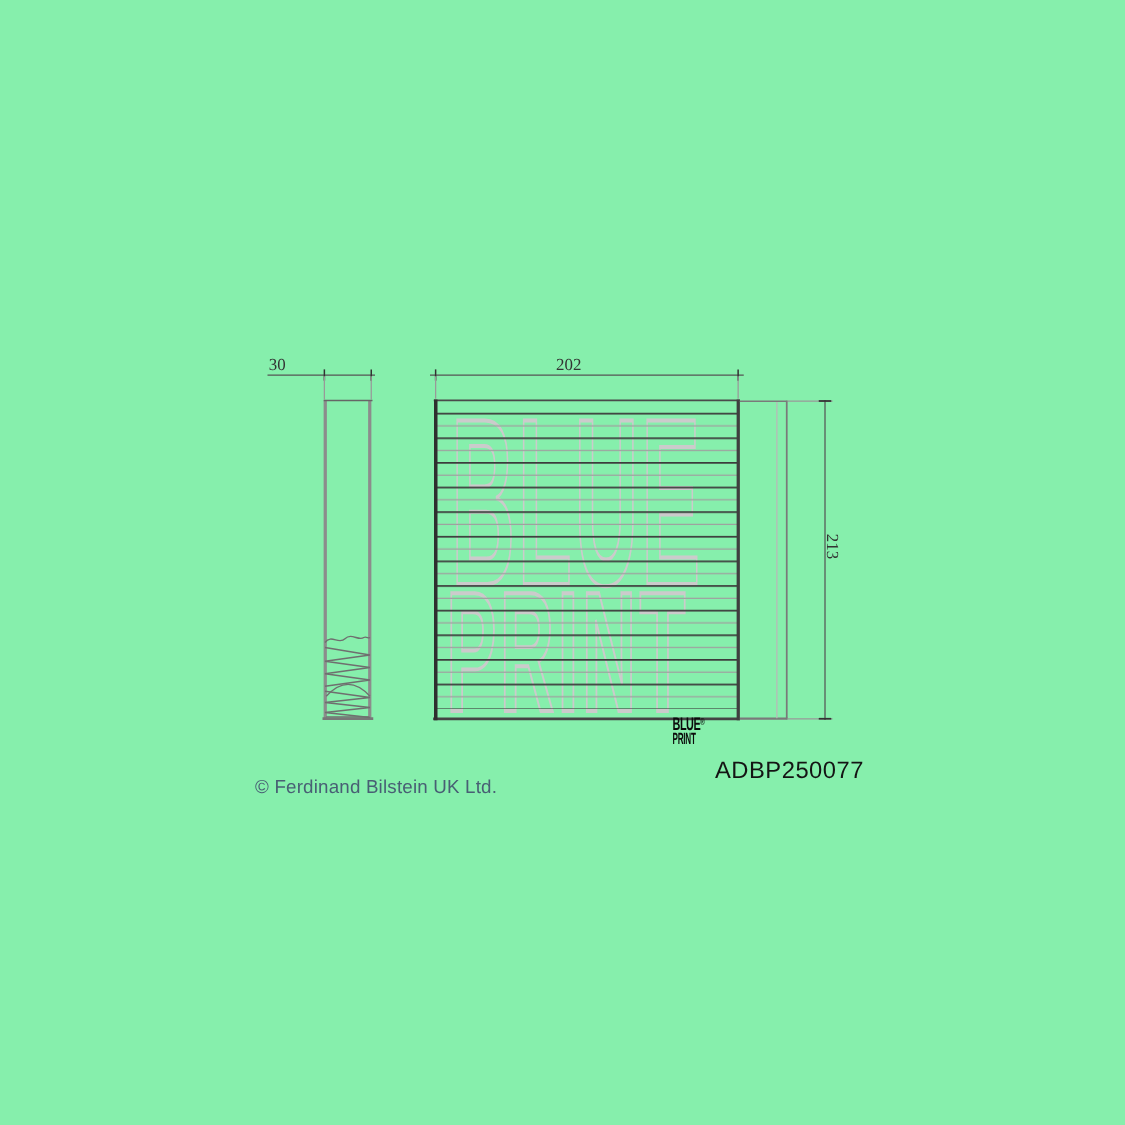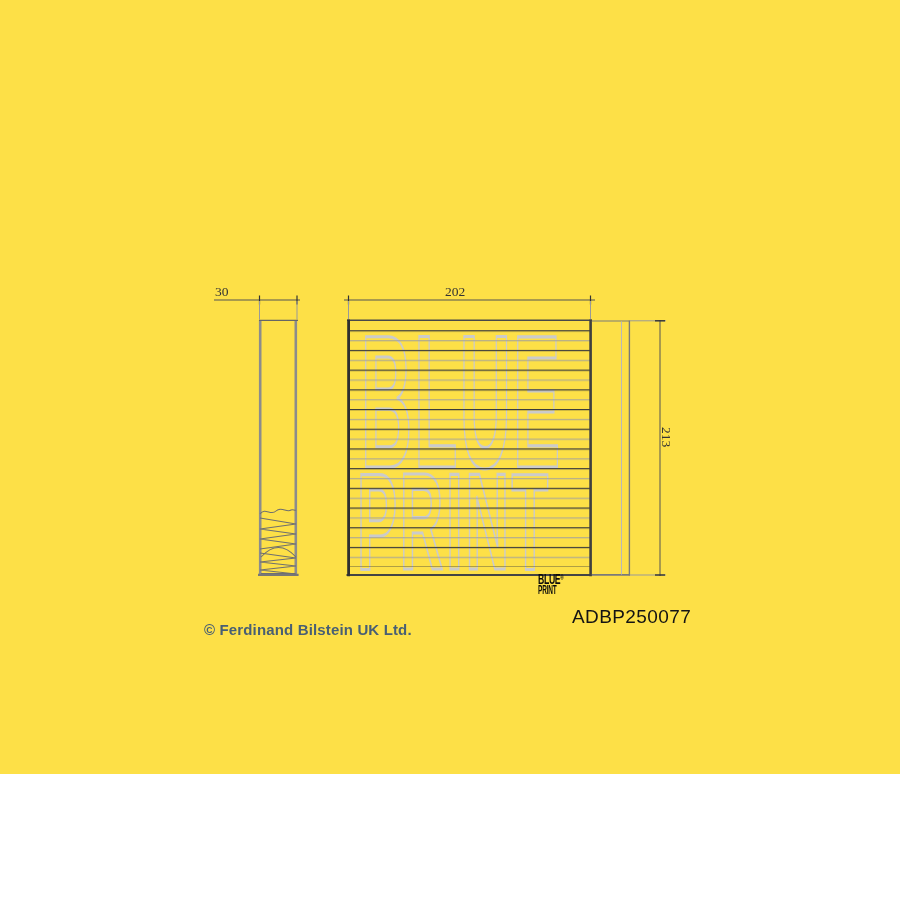--- a/index.html
+++ b/index.html
@@ -1,19 +1,19 @@
 <!DOCTYPE html>
 <html><head>
 <meta charset="utf-8">
 <style>
   html,body{margin:0;padding:0;background:#ffffff;}
   .canvas{
     position:relative;
-    width:900px;height:774px;
-    background:#fde047;
+    width:900px;height:900px;
+    background:#86efac;
     overflow:hidden;
     font-family:"Liberation Sans",sans-serif;
   }
   .drawing-svg{position:absolute;left:0;top:0;}
   .dim{
     font-family:"Liberation Serif",serif;
     font-size:13.5px;
     fill:#333333;
   }
   .wm{
@@ -39,21 +39,21 @@
   }
   .reg{font-size:8px;vertical-align:4px;letter-spacing:0;}
   .part-number{
     position:absolute;left:572px;top:606px;
     font-size:19px;letter-spacing:0.4px;color:#141414;
     white-space:nowrap;
     text-align:center;
   }
   .copyright{
     position:absolute;left:204px;top:621px;
-    font-size:15px;font-weight:bold;letter-spacing:0.15px;
+    font-size:15px;font-weight:normal;letter-spacing:0.15px;
     color:#485f74;white-space:nowrap;
   }
 </style>
 </head>
 <body>
 
 <div class="canvas">
 
   <svg class="drawing-svg" width="900" height="900" viewBox="0 0 900 900">
 

